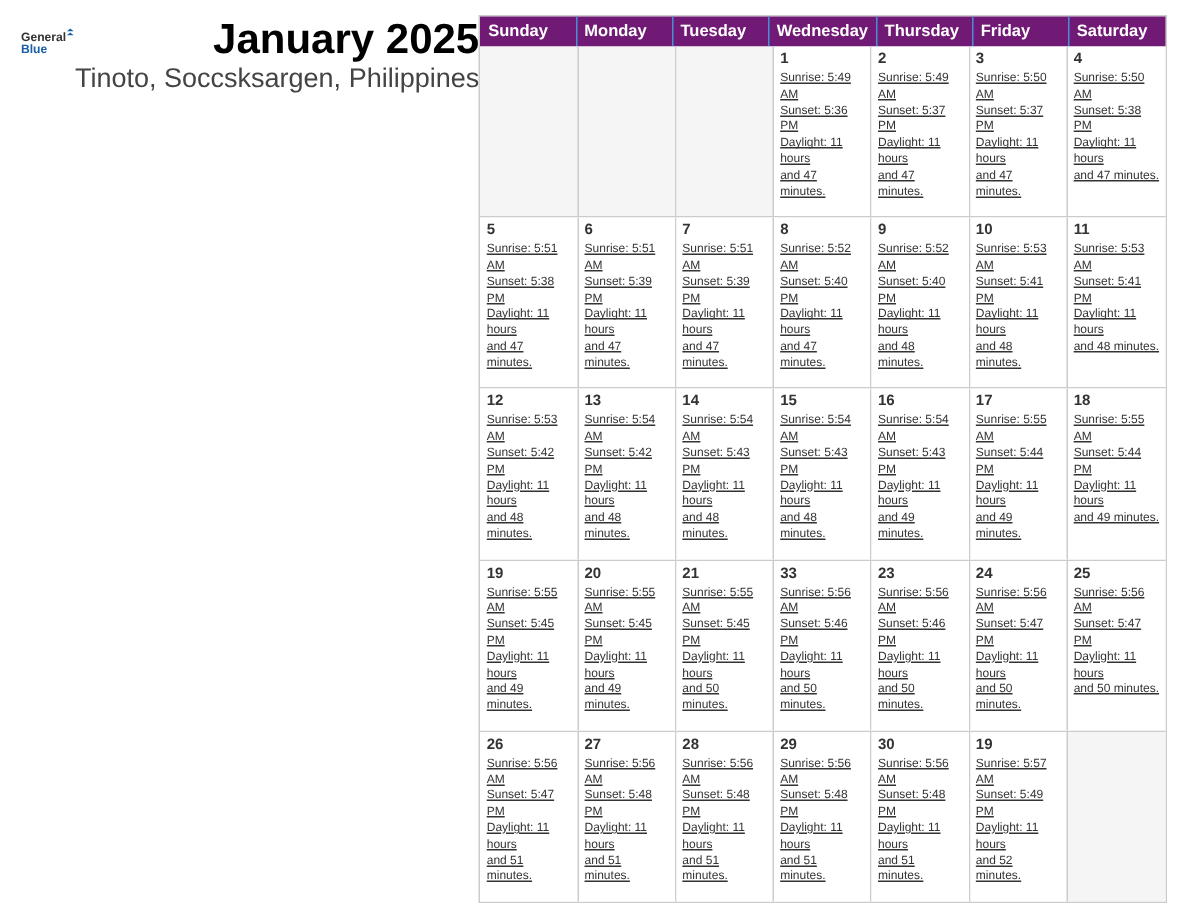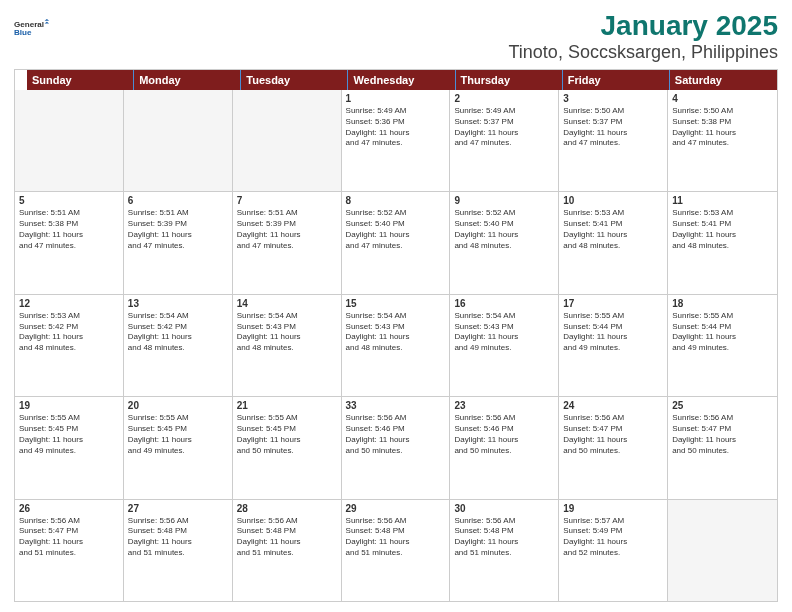--- a/index.html
+++ b/index.html
@@ -8,55 +8,54 @@
       background: #fff;
       width: 792px;
       height: 612px;
       overflow: hidden;
     }
     .page {
       width: 792px;
       height: 612px;
       padding: 10px 14px;
       display: flex;
-      flex-direction: column;
+      flex-direction: row;
     }
     .header {
       display: flex;
       justify-content: space-between;
       align-items: flex-start;
       margin-bottom: 6px;
     }
     .logo {
       display: flex;
       align-items: center;
       gap: 4px;
     }
     .title-block {
       text-align: right;
     }
     .title-block h1 {
       font-size: 28px;
       font-weight: bold;
-      color: #0f766e;
+      color: #000000;
     }
     .title-block .subtitle {
       font-size: 18px;
       color: #444;
     }
     .calendar {
       flex: 1;
       display: flex;
       flex-direction: column;
     }
     .cal-header {
       display: grid;
       grid-template-columns: repeat(7, 1fr);
-      background: #7f1d1d;
-      margin-left: 12px;
+      background: #701a75;
     }
     .cal-header-cell {
       color: #fff;
       font-size: 11px;
       font-weight: bold;
       padding: 4px 5px;
       text-align: left;
       border-right: 1px solid #4a8dd5;
     }
     .cal-header-cell:last-child { border-right: none; }
@@ -86,20 +85,21 @@
     .cal-cell .day-num {
       font-size: 10px;
       font-weight: bold;
       display: block;
       margin-bottom: 2px;
     }
     .cal-cell .cell-text {
       font-size: 8px;
       line-height: 1.35;
       color: #333;
+      text-decoration: underline;
     }
     .outer-border {
       border: 1px solid #ccc;
     }
   </style>
 </head>
 <body>
 
 <div class="page">
   <div class="header">

